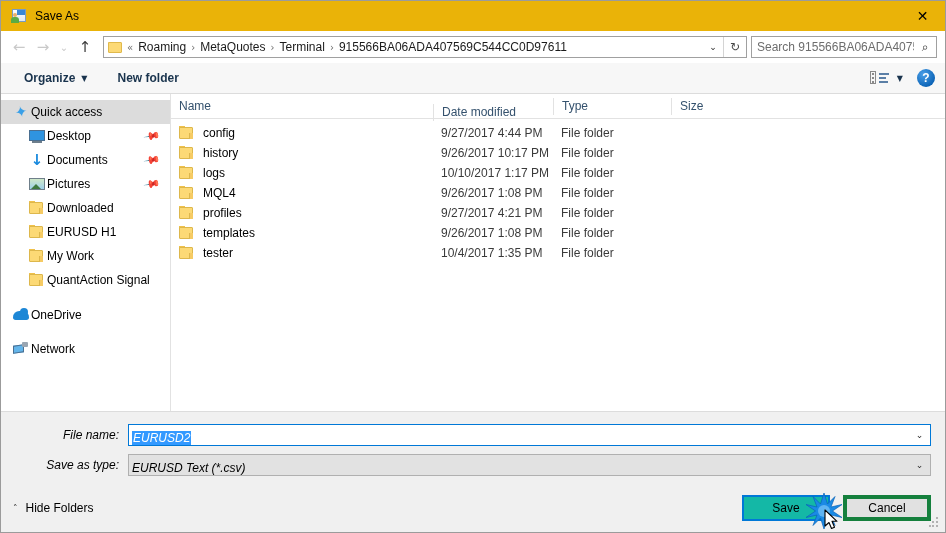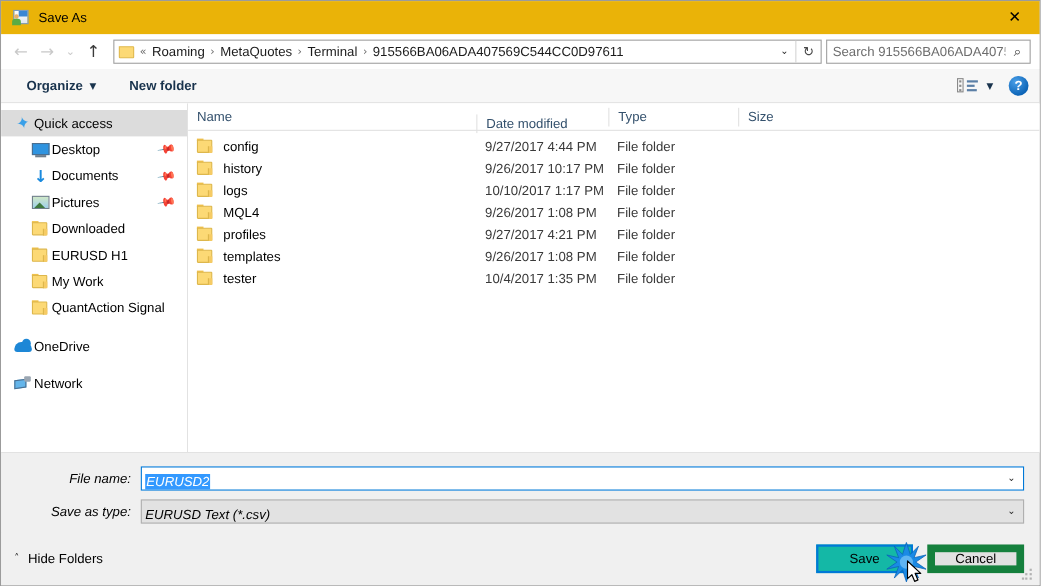--- a/index.html
+++ b/index.html
@@ -551,21 +551,21 @@
     color: #2b2b2b;
     margin-right: 8px;
     font-family: "DejaVu Sans", sans-serif;
   }
   .footer-spacer { flex: 1 1 auto; }
   .btn {
     width: 88px; height: 26px;
     font-size: 12px;
     color: #000;
     background: #e1e1e1;
-    border: 7px solid #15803d;
+    border: 4px solid #15803d;
     box-sizing: border-box;
     display: flex;
     align-items: center;
     justify-content: center;
     flex: 0 0 auto;
     position: relative;
   }
   .btn.primary {
     border: 2px solid #0078d7;
     background: #14b8a6;

